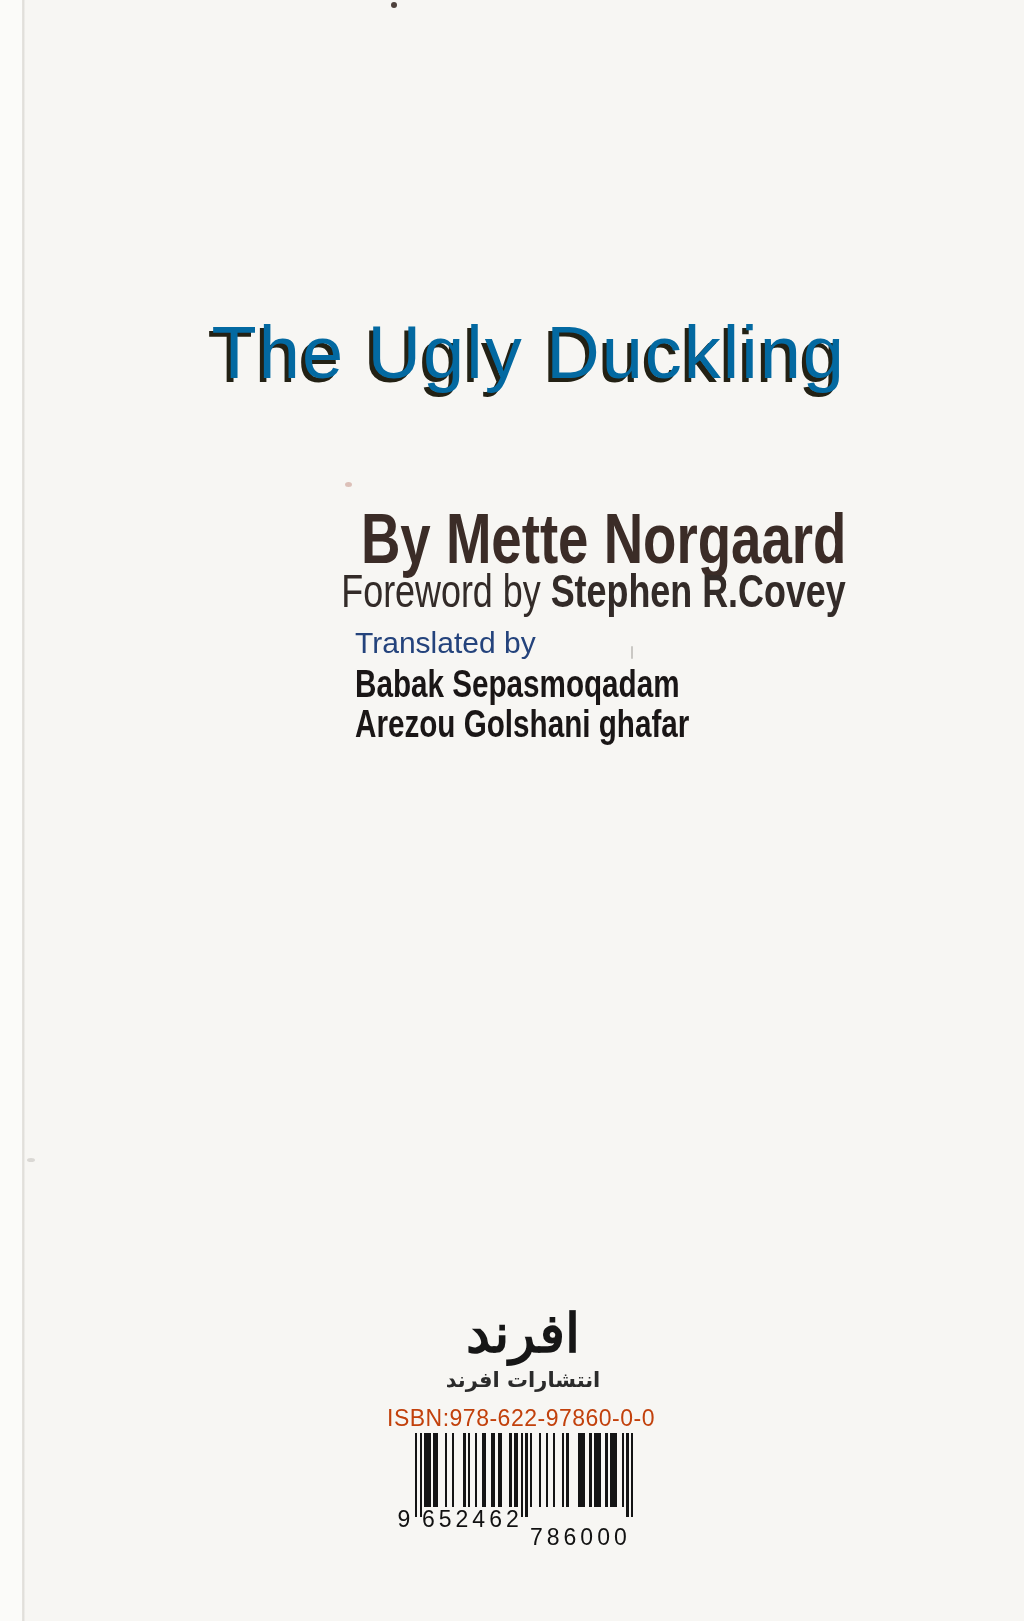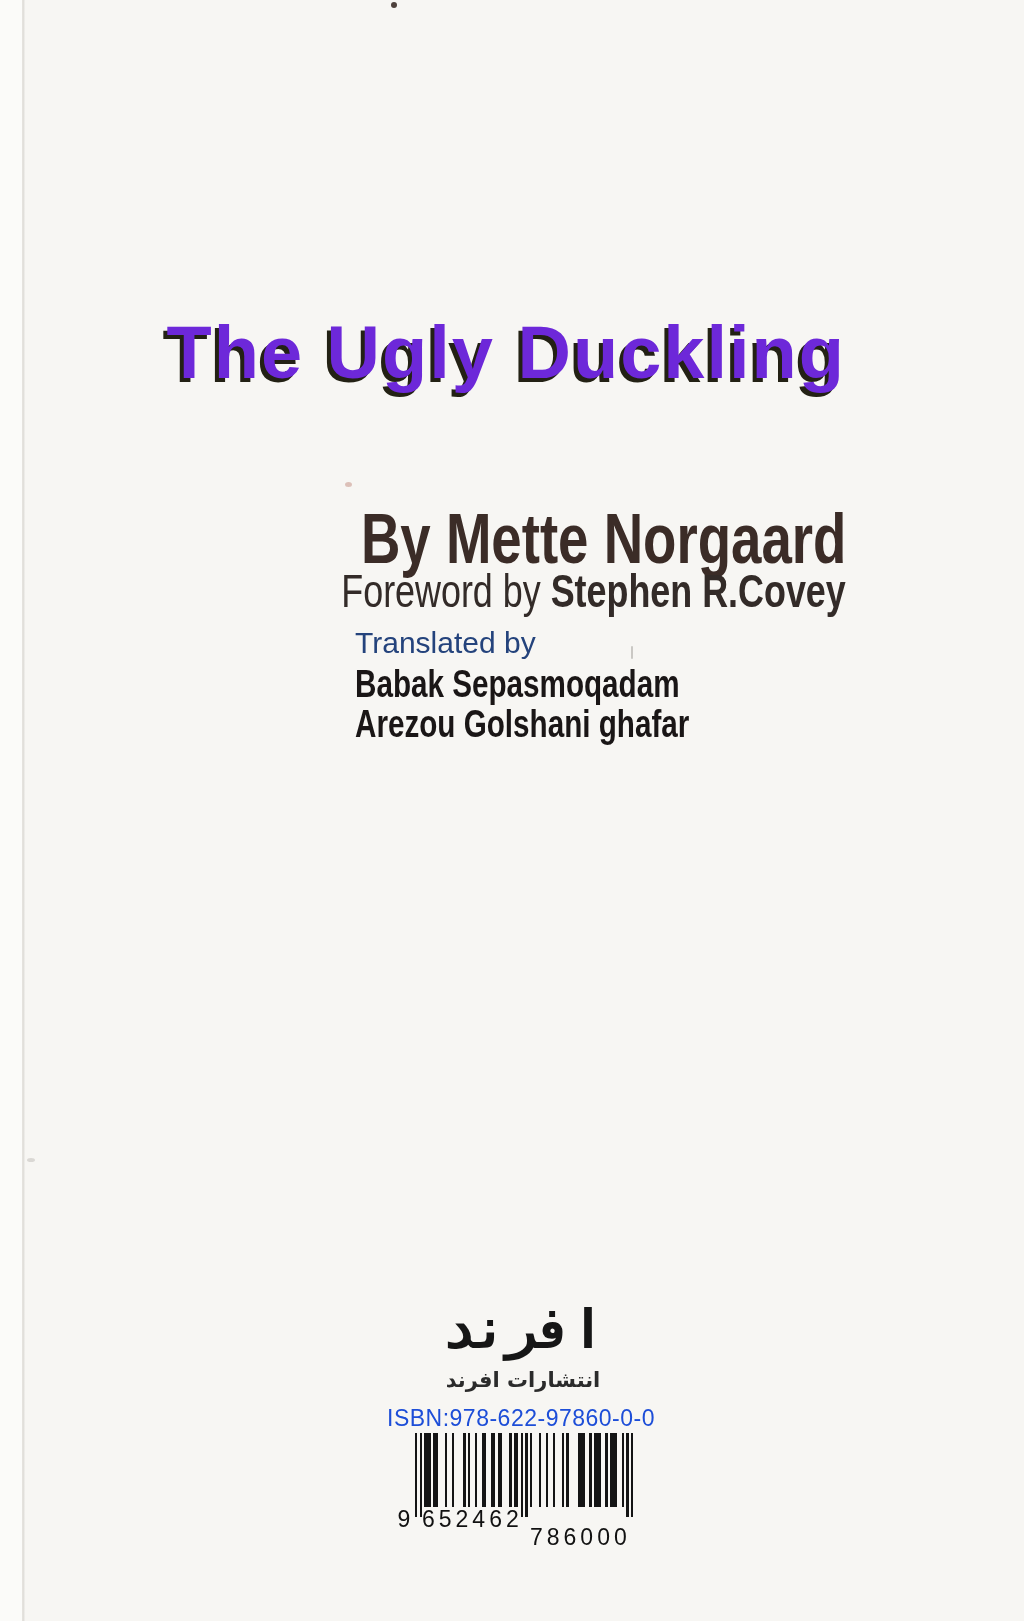--- a/index.html
+++ b/index.html
@@ -8,22 +8,22 @@
     background:#f7f6f3;
     font-family:"Liberation Sans", sans-serif;
   }
   
   .edge-strip{position:absolute;left:0;top:0;width:22px;height:1621px;background:#fbfbf9;}
   .crease{position:absolute;left:22px;top:0;width:3px;height:1621px;
     background:linear-gradient(to right,#e9e7e3,#dddbd6 40%,#f3f2ef);}
   
   .title-block{
     position:absolute;top:313px;right:178px;text-align:right;
-    font-weight:bold;font-size:74px;line-height:80px;letter-spacing:2px;
-    color:#6d28d9;text-shadow:-4px 4px 0 #232114;white-space:nowrap;
+    font-weight:normal;font-size:74px;line-height:80px;letter-spacing:2px;
+    color:#0369a1;text-shadow:-4px 4px 0 #232114;white-space:nowrap;
   }
   .byline{
     position:absolute;top:499px;right:178px;font-weight:bold;font-size:70px;line-height:1.15;
     color:#3b2c27;white-space:nowrap;transform:scaleX(0.78);transform-origin:100% 0;
   }
   .foreword{
     position:absolute;top:565px;right:178px;font-size:46px;line-height:1.15;
     color:#332b28;white-space:nowrap;transform:scaleX(0.78);transform-origin:100% 0;
   }
   .foreword .fw-name{font-weight:bold;}
@@ -33,32 +33,32 @@
   }
   .translator{
     position:absolute;left:355px;font-weight:bold;font-size:38px;line-height:1.15;
     color:#1a1616;white-space:nowrap;transform:scaleX(0.78);transform-origin:0 0;
   }
   .translator.t1{top:663px;}
   .translator.t2{top:703px;}
   
   .logo-text{
     position:absolute;left:523px;top:1304px;transform:translateX(-50%);
-    font-family:Liberation Mono, monospace;font-weight:bold;font-size:54px;line-height:1.1;
+    font-family:Liberation Sans, sans-serif;font-weight:bold;font-size:54px;line-height:1.1;
     color:#161616;white-space:nowrap;
   }
   .publisher-name{
     position:absolute;left:523px;top:1368px;transform:translateX(-50%);
     font-family:"DejaVu Sans", sans-serif;font-weight:bold;font-size:21px;line-height:1.2;
     color:#2b2b2b;white-space:nowrap;
   }
   
   .isbn-line{
     position:absolute;left:521px;top:1405px;transform:translateX(-50%);
-    font-size:23px;letter-spacing:0.5px;color:#1d4ed8;white-space:nowrap;
+    font-size:23px;letter-spacing:0.5px;color:#c2410c;white-space:nowrap;
   }
   .barcode{position:absolute;left:415px;top:1433px;width:218px;height:95px;}
   .barcode .bar{position:absolute;top:0;height:74px;background:#141414;}
   .barcode .bar.long{height:84px;}
   .bc-digit{
     position:absolute;font-size:23px;color:#111;top:73px;text-align:center;
     font-family:"Liberation Sans", sans-serif;
   }
   .bc-first{left:-19px;width:16px;}
   .bc-g1{left:7px;width:97px;letter-spacing:4px;}

